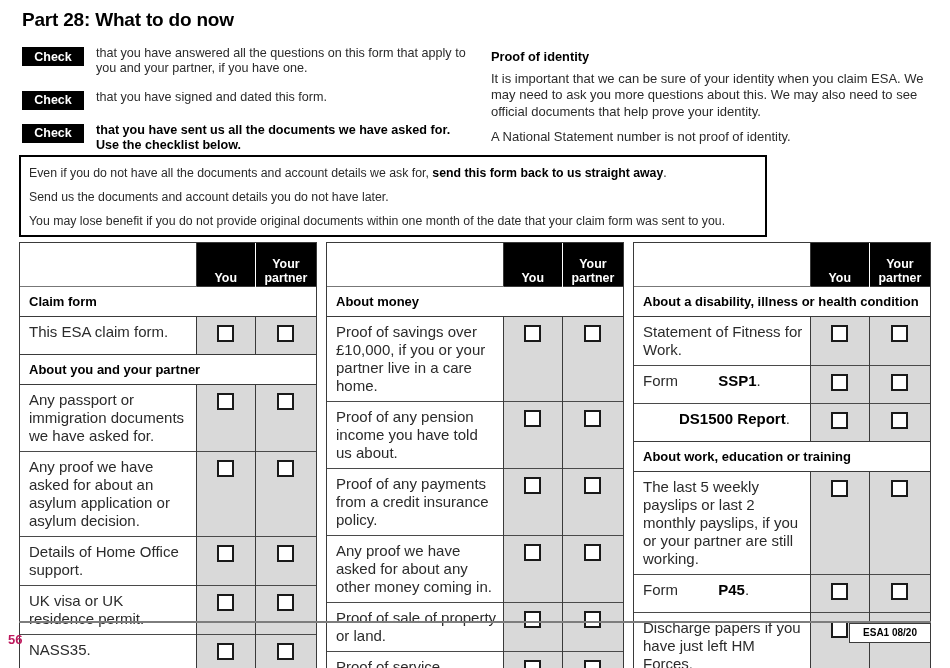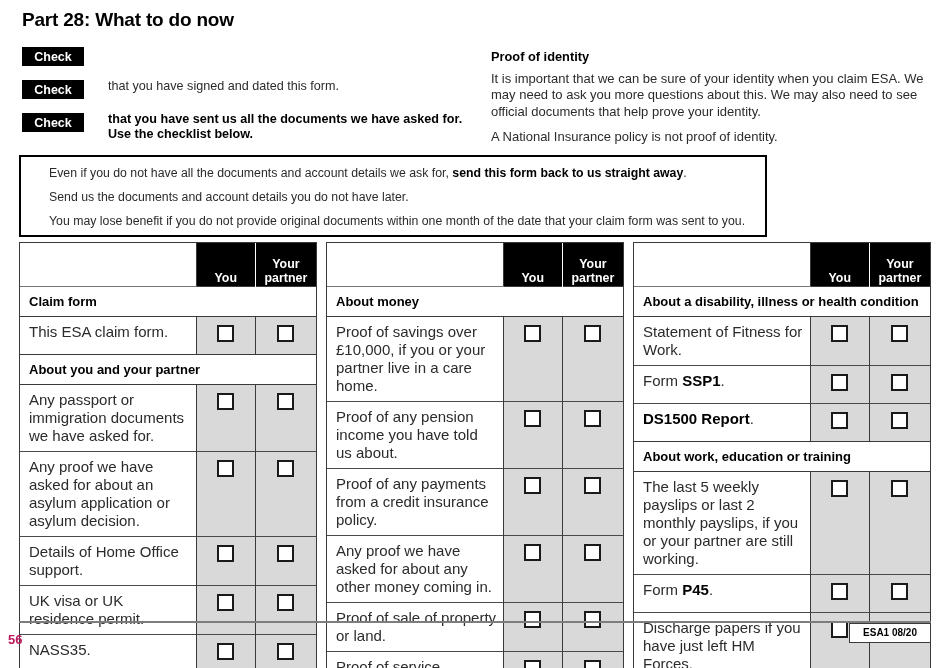--- a/index.html
+++ b/index.html
@@ -31,21 +31,20 @@
   
   .checks {
     position: absolute;
     left: 22px; top: 46px;
     width: 450px;
   }
   .check-row {
     display: flex;
     align-items: flex-start;
     margin-bottom: 13px;
-    gap: 12px;
   }
   .check-badge {
     flex: 0 0 auto;
     width: 62px;
     height: 19px;
     background: #000;
     color: #fff;
     font-size: 12.5px;
     font-weight: bold;
     display: flex;
@@ -80,21 +79,21 @@
     line-height: 1.25;
     color: #2b2b2b;
   }
 
   
   .callout {
     position: absolute;
     left: 19px; top: 155px;
     width: 748px;
     border: 2px solid #000;
-    padding: 9px 12px 7px 28px;
+    padding: 9px 12px 7px 8px;
   }
   .callout p {
     margin: 0 0 9px 0;
     font-size: 12.3px;
     line-height: 1.2;
     color: #2b2b2b;
   }
   .callout p:last-child { margin-bottom: 0; }
   .callout b { color: #000; }
 
@@ -160,21 +159,21 @@
   }
   td.item-label {
     font-size: 15px;
     line-height: 1.2;
     color: #2b2b2b;
     padding: 6px 6px 6px 9px;
     background: #fff;
     border-right: 1.5px solid #3a3a3a;
     vertical-align: top;
   }
-  td.item-label b { color: #000; font-weight: bold; }
+  td.item-label b { color: #000; font-weight: bold; margin-left: 36px; }
   td.box-cell {
     background: #d9d9d9;
     text-align: center;
     vertical-align: top;
     padding: 8px 0 8px 0;
   }
   td.box-cell.mid { border-right: 1.5px solid #3a3a3a; }
   .tickbox {
     display: inline-block;
     width: 17px;
@@ -212,35 +211,36 @@
 </head>
 <body>
 
 <div class="page">
 
   <div class="page-title">Part 28: What to do now</div>
 
   <div class="checks">
     <div class="check-row">
       <div class="check-badge">Check</div>
+      <div class="check-text">that you have answered all the questions on this form that apply to you and your partner, if you have one.</div>
     </div>
     <div class="check-row">
       <div class="check-badge">Check</div>
       <div class="check-text">that you have signed and dated this form.</div>
     </div>
     <div class="check-row">
       <div class="check-badge">Check</div>
       <div class="check-text bold">that you have sent us all the documents we have asked for. Use the checklist below.</div>
     </div>
   </div>
 
   <div class="intro-right">
     <h3>Proof of identity</h3>
     <p>It is important that we can be sure of your identity when you claim ESA. We may need to ask you more questions about this. We may also need to see official documents that help prove your identity.</p>
-    <p>A National Insurance policy is not proof of identity.</p>
+    <p>A National Statement number is not proof of identity.</p>
   </div>
 
   <div class="callout">
     <p><span>Even if you do not have all the documents and account details we ask for, </span><b>send this form back to us straight away</b><span>.</span></p>
     <p>Send us the documents and account details you do not have later.</p>
     <p>You may lose benefit if you do not provide original documents within one month of the date that your claim form was sent to you.</p>
   </div>
 
   <div class="tables">
     <div class="checklist-table">

